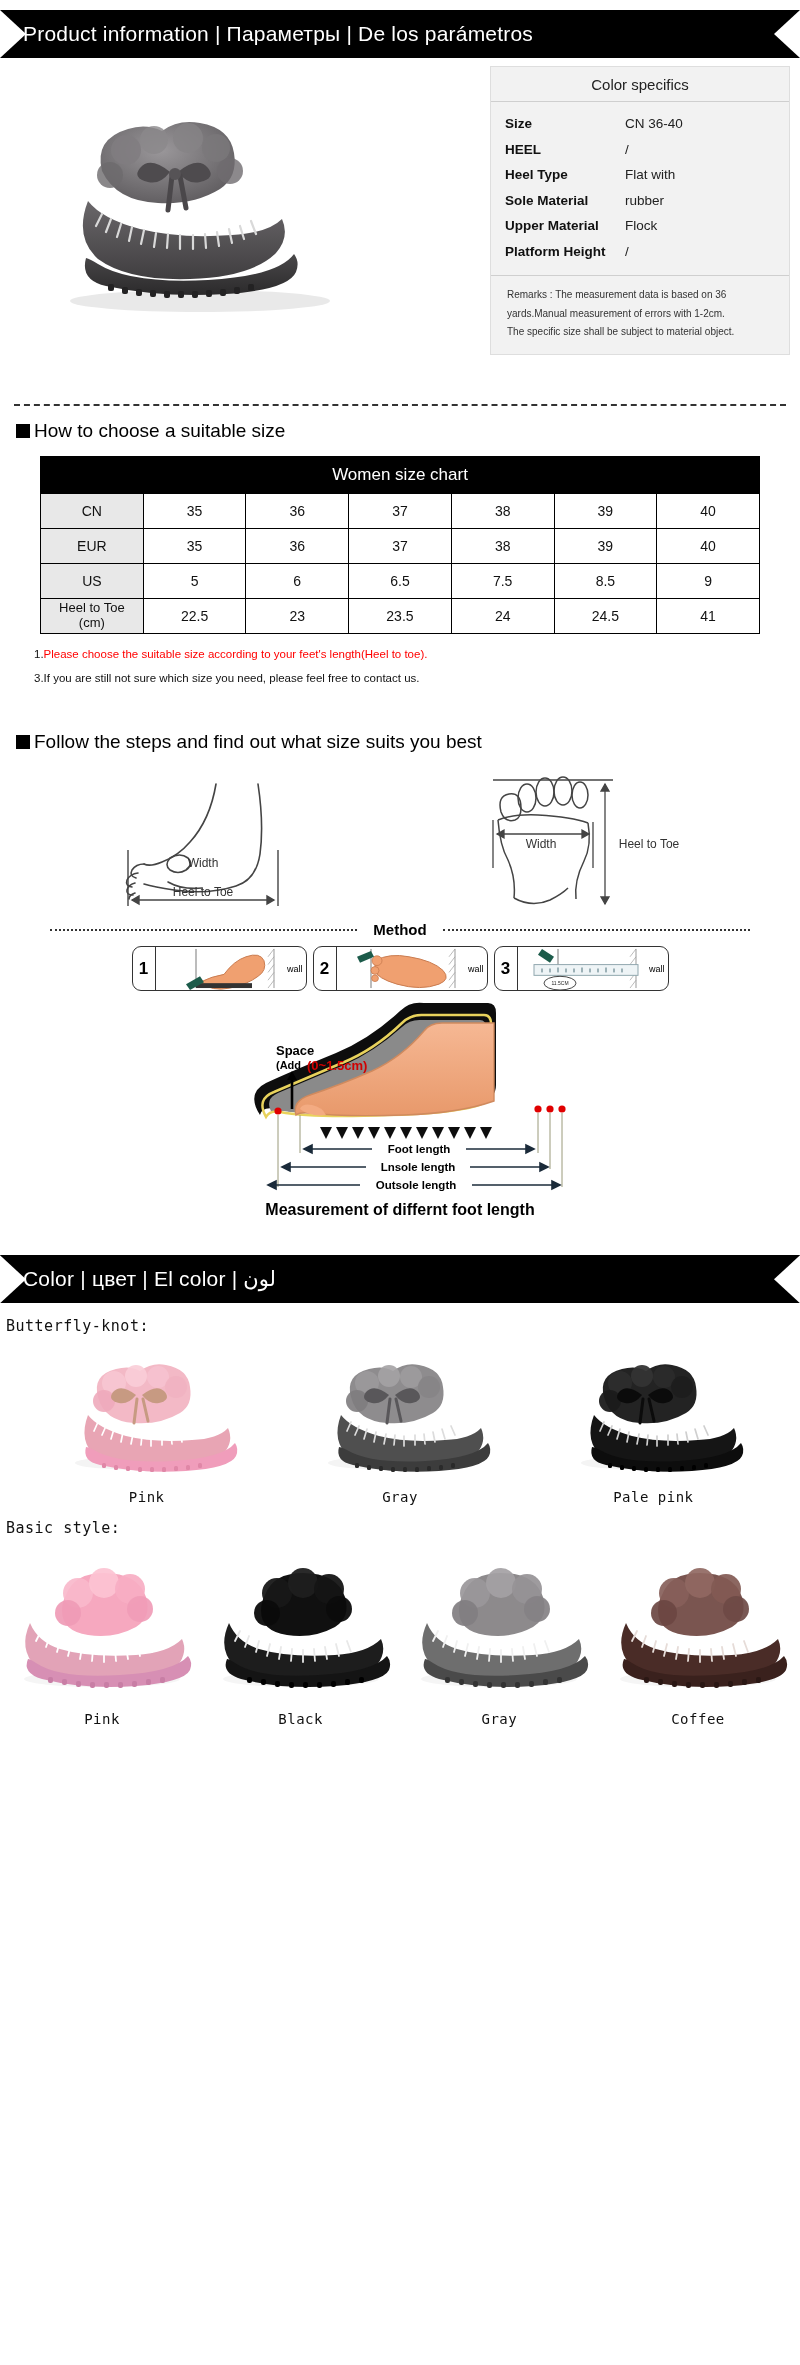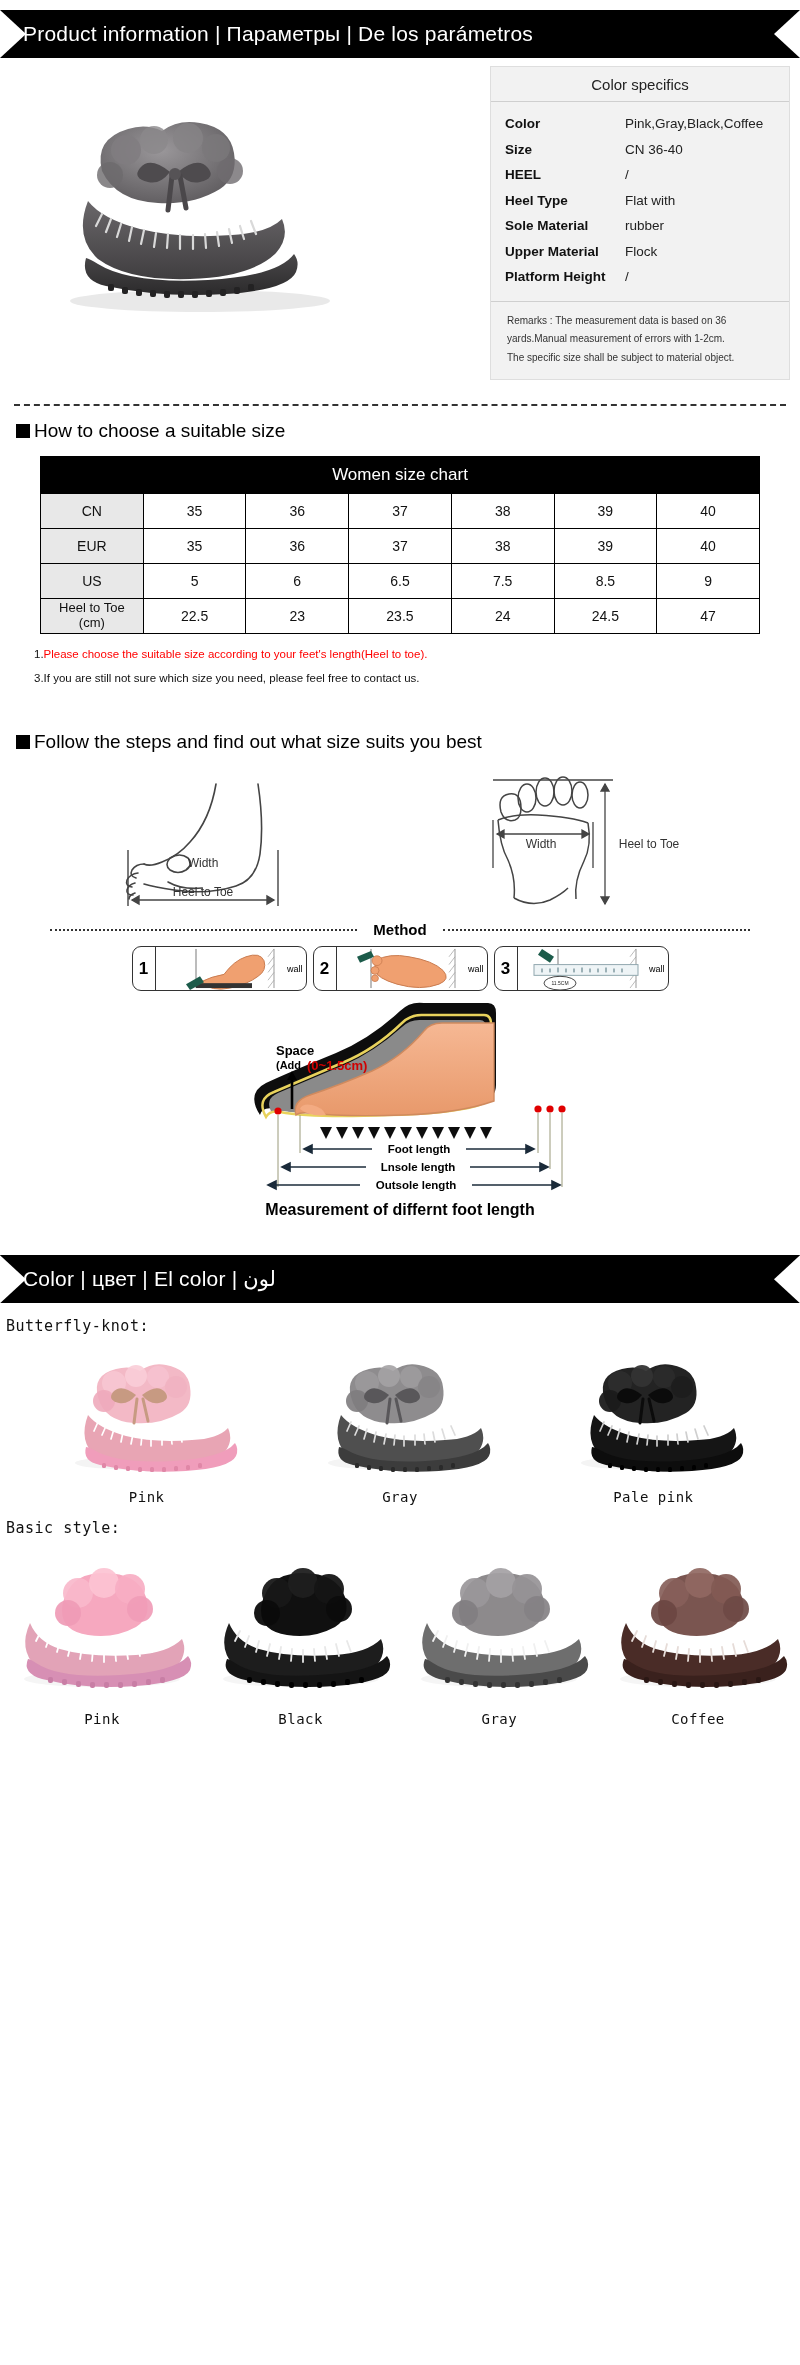--- a/index.html
+++ b/index.html
@@ -348,24 +348,20 @@
           <rect x="190" y="213" width="6" height="7" rx="2"></rect>
             <rect x="204" y="211" width="6" height="7" rx="2"></rect>
           <rect x="218" y="208" width="6" height="7" rx="2"></rect>
         </g>
       </svg>
     </div>
 
     <div class="specs">
       <div class="specs-title">Color specifics</div>
       <div class="specs-body">
-        <div class="spec-row">
-          <span class="spec-k">Color</span>
-          <span class="spec-v">Pink,Gray,Black,Coffee</span>
-        </div>
         <div class="spec-row">
           <span class="spec-k">Size</span>
           <span class="spec-v">CN 36-40</span>
         </div>
         <div class="spec-row">
           <span class="spec-k">HEEL</span>
           <span class="spec-v">/</span>
         </div>
         <div class="spec-row">
           <span class="spec-k">Heel Type</span>
@@ -434,21 +430,21 @@
     <tr>
       <td class="rowhead two-line">
         <div>Heel to Toe</div>
         <div>(cm)</div>
       </td>
       <td>22.5</td>
       <td>23</td>
       <td>23.5</td>
       <td>24</td>
       <td>24.5</td>
-      <td>47</td>
+      <td>41</td>
     </tr>
   </tbody>
     </table>
 
   <div class="notes">
     <div class="note red">
       <span class="num">1.</span><span>Please choose the suitable size according to your feet's length(Heel to toe).</span>
     </div>
     <div class="note">
       <span class="num">3.</span><span>If you are still not sure which size you need, please feel free to contact us.</span>

